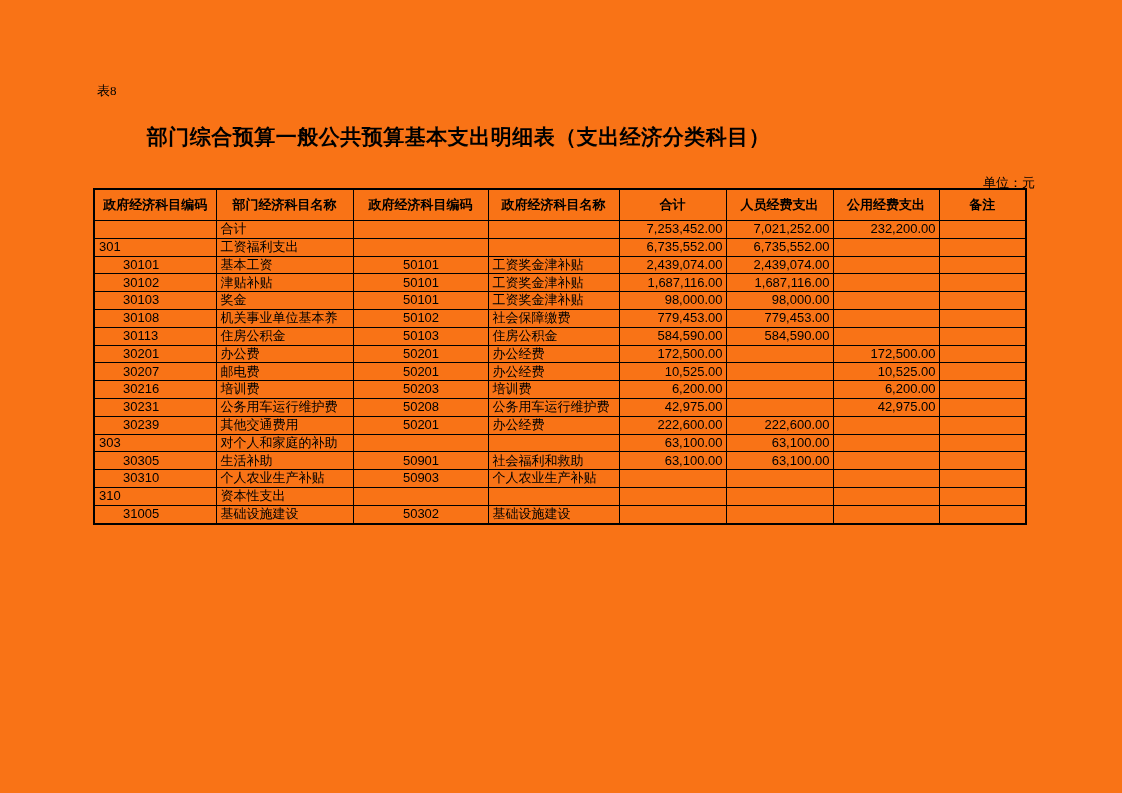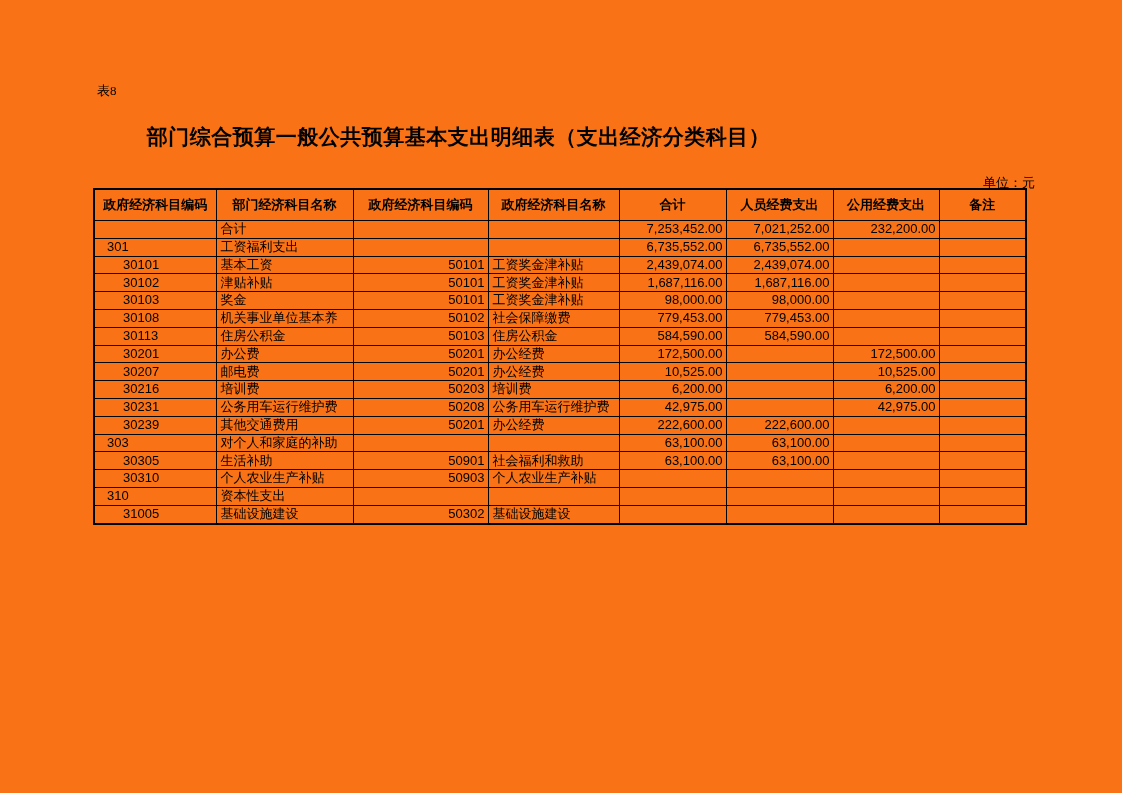--- a/index.html
+++ b/index.html
@@ -65,23 +65,23 @@
     height: 30px;
     font-weight: bold;
     text-align: center;
     padding: 0 2px;
     font-size: 13px;
   }
   .budget-table td {
     height: 16.8px;
     padding: 0 3px;
   }
-  .budget-table td.c-code  { text-align: left; padding-left: 12px; }
+  .budget-table td.c-code  { text-align: left; padding-left: 4px; }
   .budget-table td.c-code.indent { padding-left: 28px; }
-  .budget-table td.c-gcode { text-align: right; padding-left: 4px; }
+  .budget-table td.c-gcode { text-align: center; padding-left: 4px; }
   .budget-table td.c-name  { text-align: left; padding-left: 4px; }
   .budget-table td.c-num   { text-align: right; padding-right: 3px; }
   .budget-table td.c-note  { text-align: left; }
   
   col.w-dept-code { width: 122px; }
   col.w-dept-name { width: 137px; }
   col.w-gov-code  { width: 135px; }
   col.w-gov-name  { width: 131px; }
   col.w-total     { width: 107px; }
   col.w-personnel { width: 107px; }

